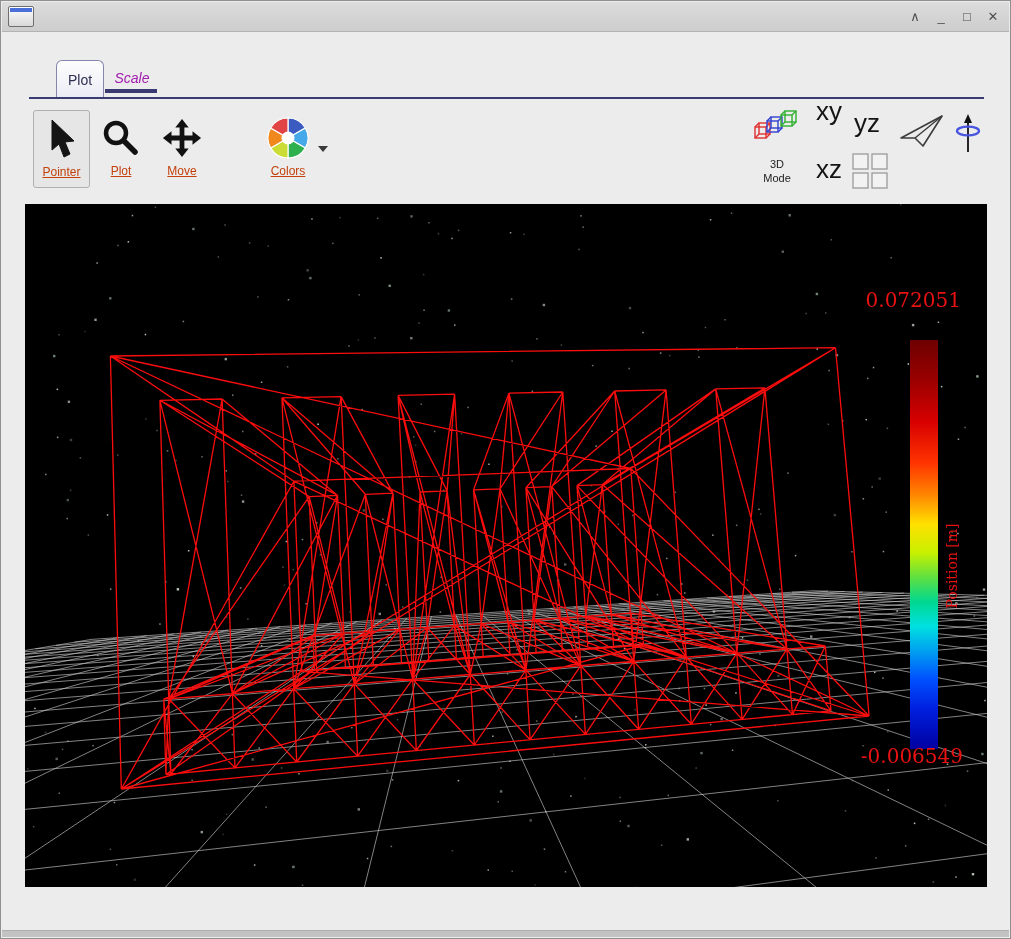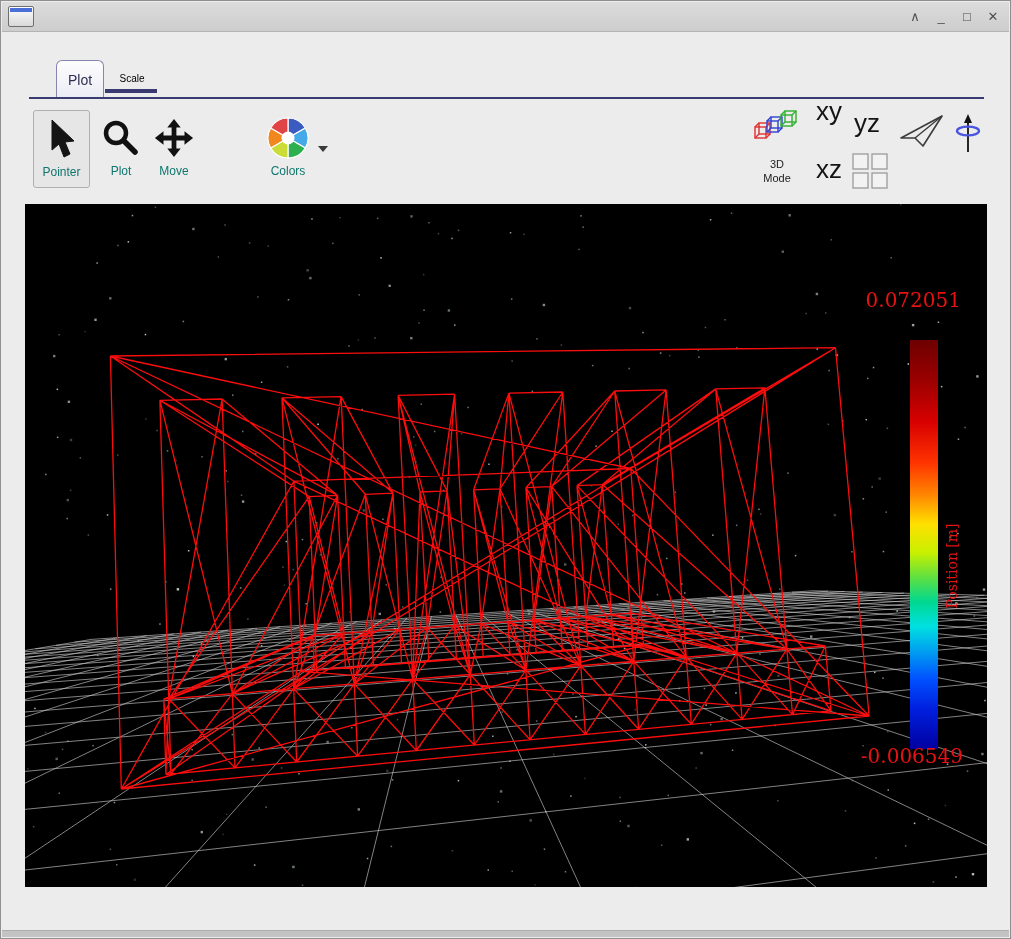--- a/index.html
+++ b/index.html
@@ -17,28 +17,28 @@
   .app-icon::before { content:""; position:absolute; left:1px; right:1px; top:1px; height:4px; background:#4a6fd8; }
   .win-controls { position:absolute; right:8px; top:0; height:30px; display:flex; align-items:center; gap:10px; }
   .win-btn { width:16px; text-align:center; font-size:13px; color:#4f4f4f; cursor:default; line-height:30px; }
 
   
   .tab-rule { position:absolute; left:28px; right:26px; top:96px; height:2px; background:#3a3a72; }
   .tab-plot { position:absolute; left:55px; top:59px; width:48px; height:38px;
               border:1px solid #8585ad; border-bottom:none; border-radius:6px 6px 0 0;
               background:linear-gradient(#fdfdfe,#ebebf4); color:#2e2e52; font-size:14px;
               display:flex; align-items:center; justify-content:center; }
-  .tab-scale { position:absolute; left:104px; top:61px; width:54px; height:32px; color:#000000;
-               font-size:10px; display:flex; align-items:center; justify-content:center; }
+  .tab-scale { position:absolute; left:104px; top:61px; width:54px; height:32px; color:#a21caf;
+               font-size:14px; display:flex; align-items:center; justify-content:center;font-style:italic; }
   .tab-scale-underline { position:absolute; left:104px; top:88px; width:52px; height:4px; background:#3a3a72; }
 
   
   .tb-btn { position:absolute; top:109px; height:78px; display:flex; flex-direction:column;
             align-items:center; justify-content:flex-start; padding-top:6px; border-radius:3px; }
-  .tb-btn .lbl { font-size:12px; color:#0f766e; margin-top:4px; }
+  .tb-btn .lbl { font-size:12px; color:#c2410c; margin-top:4px;text-decoration:underline; }
   .tb-pressed { background:#e6e6e6; border:1px solid #b0b0b0; }
   .icon-box { height:44px; display:flex; align-items:center; justify-content:center; }
   .caret { position:absolute; left:317px; top:145px; width:0; height:0;
            border-left:5px solid transparent; border-right:5px solid transparent; border-top:6px solid #3a3a3a; }
 
   .cubes-btn { position:absolute; left:748px; top:106px; width:56px; height:84px; text-align:center; }
   .cubes-btn .lbl { font-size:11px; color:#1c1c1c; line-height:14px; margin-top:6px; }
   .plane-btn { position:absolute; width:38px; height:36px; font-size:26px; color:#141414;
                display:flex; align-items:center; justify-content:center; }
   .grid-icon-btn { position:absolute; left:851px; top:152px; }
@@ -88,21 +88,21 @@
   <div class="tb-btn" style="left:94px; width:52px;">
     <div class="icon-box">
       <svg width="40" height="40" viewBox="0 0 40 40">
         <circle cx="15" cy="15" r="10" fill="none" stroke="#111" stroke-width="4.5"></circle>
         <line x1="23" y1="23" x2="34" y2="34" stroke="#111" stroke-width="5.5" stroke-linecap="round"></line>
       </svg>
     </div>
     <div class="lbl">Plot</div>
   </div>
 
-  <div class="tb-btn" style="left:148px; width:50px;">
+  <div class="tb-btn" style="left:156px; width:50px;">
     <div class="icon-box">
       <svg width="42" height="42" viewBox="0 0 44 44">
         <path d="M22,2 L15,11 L19.5,11 L19.5,19.5 L11,19.5 L11,15 L2,22 L11,29 L11,24.5 L19.5,24.5 L19.5,33 L15,33 L22,42 L29,33 L24.5,33 L24.5,24.5 L33,24.5 L33,29 L42,22 L33,15 L33,19.5 L24.5,19.5 L24.5,11 L29,11 Z" fill="#111"></path>
       </svg>
     </div>
     <div class="lbl">Move</div>
   </div>
 
 
   <div class="tb-btn" style="left:258px; width:58px;">

